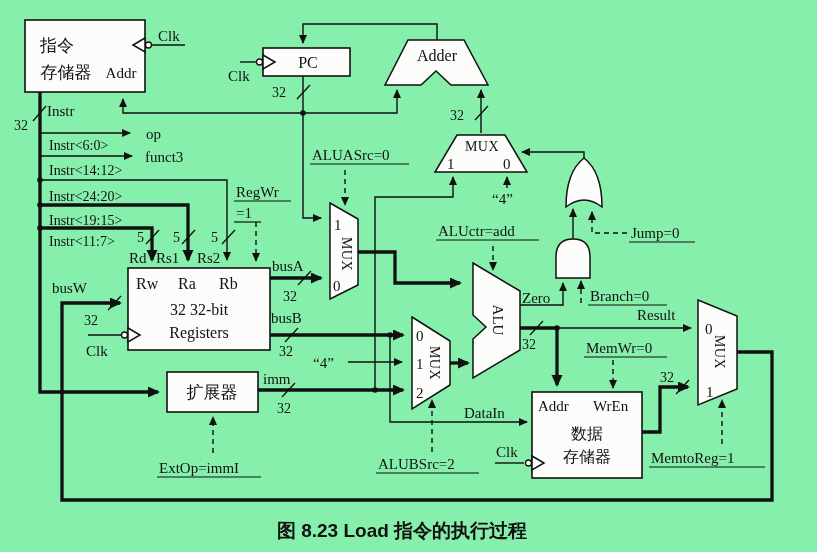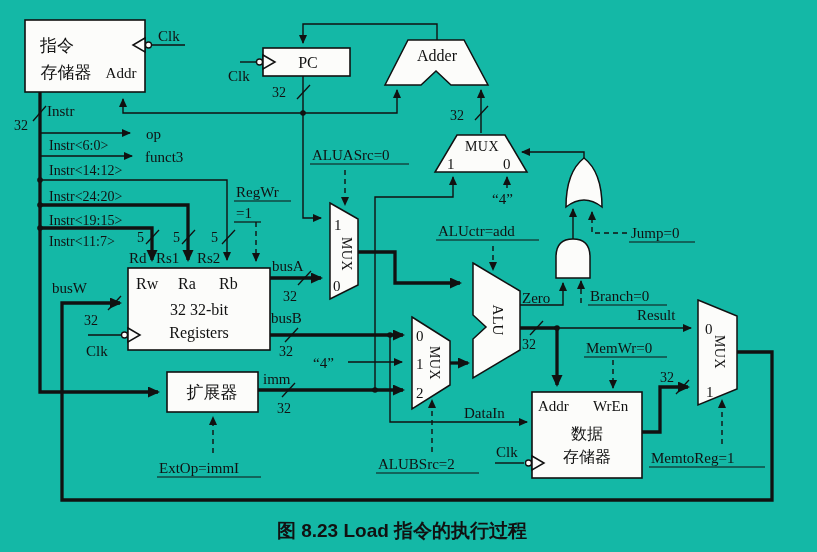--- a/index.html
+++ b/index.html
@@ -1,16 +1,16 @@
 <!DOCTYPE html>
 <html><head>
 <meta charset="utf-8">
 <style>
   html,body{margin:0;padding:0;background:#e8e8e8;}
-  #page{position:relative;width:817px;height:552px;background:#14b8a6;overflow:hidden;
+  #page{position:relative;width:817px;height:552px;background:#86efac;overflow:hidden;
         font-family:"Liberation Serif","DejaVu Serif",serif;}
   svg{position:absolute;left:0;top:0;}
   svg text{fill:#111;font-family:"Liberation Serif","DejaVu Serif",serif;}
   .t  {font-size:15px;}
   .ts {font-size:14px;}
   .tb {font-size:16px;}
   .tzh{font-size:17px;}
   .mux{font-size:14px;letter-spacing:.5px;}
   .num{font-size:15px;}
   .rot{font-size:15px;}

